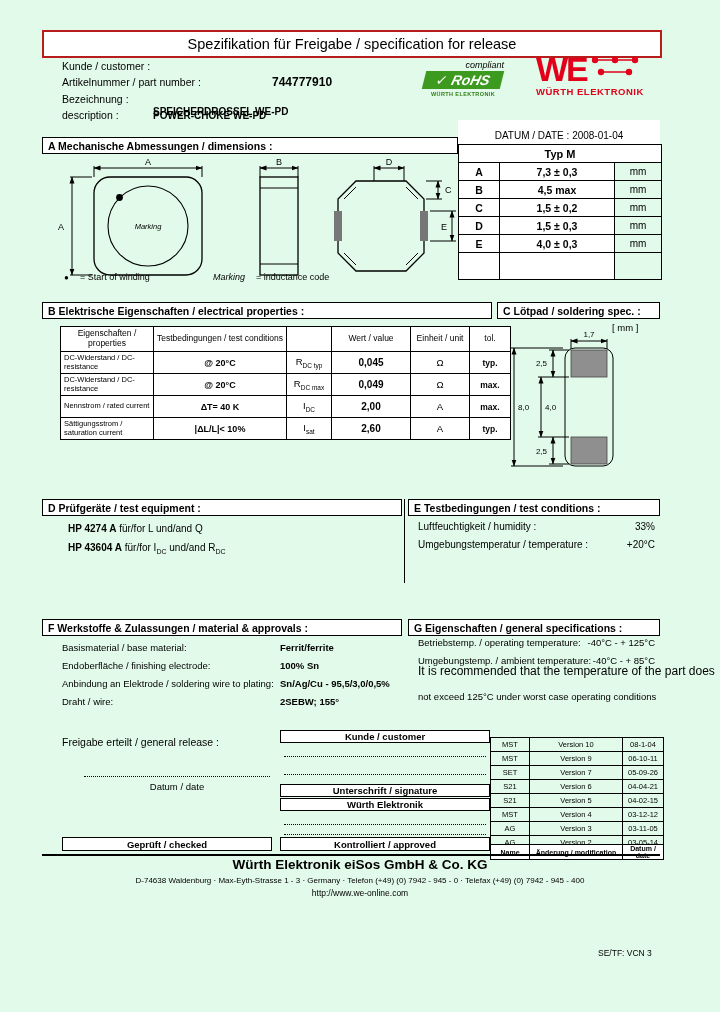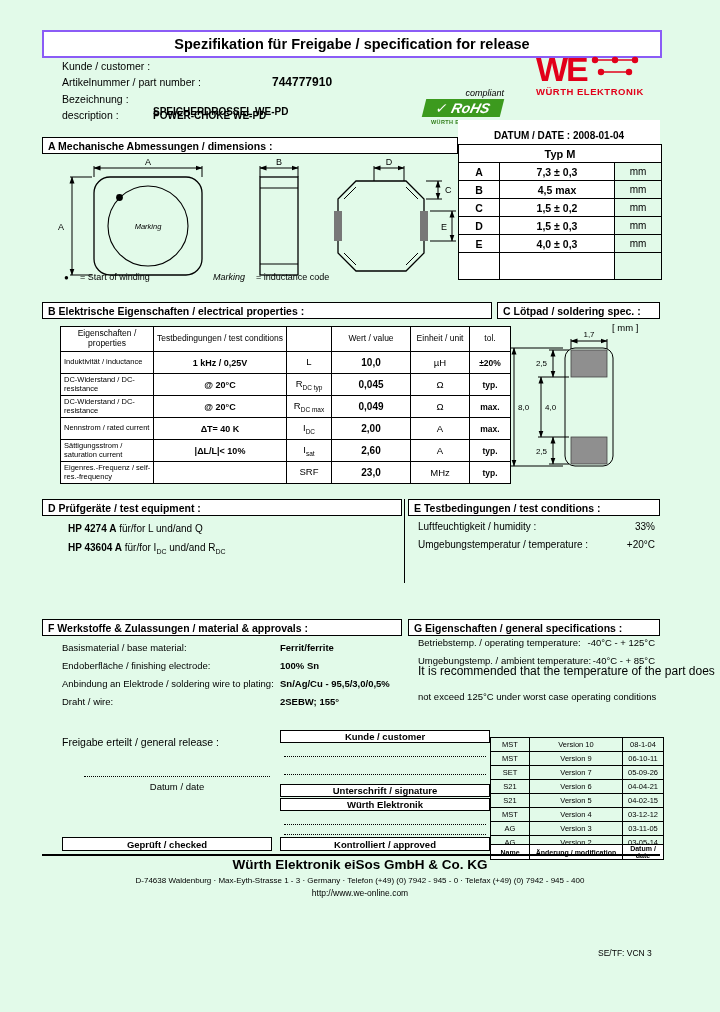--- a/index.html
+++ b/index.html
@@ -1,17 +1,17 @@
 <!DOCTYPE html>
 <html><head>
 <meta charset="utf-8">
 <style>
   html,body{margin:0;padding:0;background:#e2fae9;}
   .page{position:relative;width:720px;height:1012px;background:#e2fae9;font-family:"Liberation Sans","DejaVu Sans",sans-serif;color:#000;overflow:hidden;}
-  .bar{position:absolute;background:#fff;border:2px solid #8b5cf6;font-weight:bold;display:flex;align-items:center;justify-content:center;}
+  .bar{position:absolute;background:#fff;border:2px solid #b91c1c;font-weight:normal;display:flex;align-items:center;justify-content:center;}
   .secbar{position:absolute;background:#fff;border:1.5px solid #000;font-weight:bold;font-size:10.5px;display:flex;align-items:center;padding-left:5px;box-sizing:border-box;text-align:right;}
   .t{position:absolute;font-size:10.5px;white-space:nowrap;}
   .b{font-weight:bold;}
   .it{font-style:italic;}
   .ctr{text-align:center;}
   .rt{text-align:right;}
   table{border-collapse:collapse;position:absolute;margin-top:7px;}
   .typm{left:458px;top:137px;background:#fff;}
   .typm td,.typm th{border:1.2px solid #000;padding:0;}
   .typm th{height:17px;font-size:11px;}
@@ -38,21 +38,21 @@
   .rbar{position:absolute;background:#fff;border:1.5px solid #000;font-weight:bold;font-size:9.5px;display:flex;align-items:center;justify-content:center;box-sizing:border-box;}
   .dots{position:absolute;border-bottom:1.5px dotted #000;}
   .vline{position:absolute;border-left:1.5px solid #000;}
   .hline{position:absolute;border-top:2px solid #000;}
   .drawing{position:absolute;overflow:visible;}
   .drawing line{stroke:#000;stroke-width:1;}
   .drawing text{fill:#000;}
   .dim{font-size:9px;font-family:"Liberation Sans",sans-serif;}
   .dim2{font-size:8px;font-family:"Liberation Sans",sans-serif;}
   .mark{font-size:7.5px;font-style:italic;font-family:"Liberation Sans",sans-serif;}
-  .rohs{position:absolute;left:416px;top:60px;width:94px;margin-top:28px;}
+  .rohs{position:absolute;left:416px;top:60px;width:94px;}
   .rohs-compliant{font-size:9px;font-style:italic;text-align:right;padding-right:6px;line-height:10px;}
   .rohs-banner{margin-top:1px;margin-left:8px;background:#3c9a1e;color:#fff;transform:skewX(-14deg);font-weight:bold;font-style:italic;font-size:14px;display:flex;align-items:center;justify-content:center;gap:4px;width:78px;height:18px;}
   .rohs-brand{font-size:5.5px;font-weight:bold;letter-spacing:0.4px;color:#2f7d18;text-align:center;margin-top:2px;width:94px;}
   .we{position:absolute;left:536px;top:54px;width:128px;}
   .we-row{display:flex;align-items:flex-start;gap:2px;}
   .we-text{color:#e2001a;font-weight:bold;font-size:34px;line-height:30px;letter-spacing:-2px;}
   .we-brand{color:#e2001a;font-weight:bold;font-size:9.5px;letter-spacing:0.5px;margin-top:2px;white-space:nowrap;}
 </style>
 </head>
 <body>
@@ -219,28 +219,20 @@
     <tbody>
         <tr>
       <th style="width:90px">Eigenschaften / properties</th>
       <th style="width:130px">Testbedingungen / test conditions</th>
       <th style="width:42px"></th>
       <th style="width:76px">Wert / value</th>
       <th style="width:56px">Einheit / unit</th>
       <th style="width:38px">tol.</th>
     </tr>
     <tr>
-      <td class="prop">Induktivität / inductance</td>
-      <td class="cond">1 kHz / 0,25V</td>
-      <td class="sym"><span>L</span><sub></sub></td>
-      <td class="val">10,0</td>
-      <td class="unit">µH</td>
-      <td class="tol">±20%</td>
-    </tr>
-    <tr>
       <td class="prop">DC-Widerstand / DC-resistance</td>
       <td class="cond">@ 20°C</td>
       <td class="sym"><span>R</span><sub>DC typ</sub></td>
       <td class="val">0,045</td>
       <td class="unit">Ω</td>
       <td class="tol">typ.</td>
     </tr>
     <tr>
       <td class="prop">DC-Widerstand / DC-resistance</td>
       <td class="cond">@ 20°C</td>
@@ -256,28 +248,20 @@
       <td class="val">2,00</td>
       <td class="unit">A</td>
       <td class="tol">max.</td>
     </tr>
     <tr>
       <td class="prop">Sättigungsstrom / saturation current</td>
       <td class="cond">|ΔL/L|&lt; 10%</td>
       <td class="sym"><span>I</span><sub>sat</sub></td>
       <td class="val">2,60</td>
       <td class="unit">A</td>
-      <td class="tol">typ.</td>
-    </tr>
-    <tr>
-      <td class="prop">Eigenres.-Frequenz / self-res.-frequency</td>
-      <td class="cond"></td>
-      <td class="sym"><span>SRF</span><sub></sub></td>
-      <td class="val">23,0</td>
-      <td class="unit">MHz</td>
       <td class="tol">typ.</td>
     </tr>
   </tbody>
     </table>
 
   <div class="t" style="left:612px;top:322px;font-size:9.5px">[ mm ]</div>
   <svg class="drawing" style="left:505px;top:328px" width="150" height="146" viewBox="0 0 150 146">
     <defs>
       <marker id="pve" markerUnits="userSpaceOnUse" markerWidth="8" markerHeight="8" refX="6.5" refY="3.5" orient="auto">
           <path d="M0,1 L7,3.5 L0,6 Z"></path>

